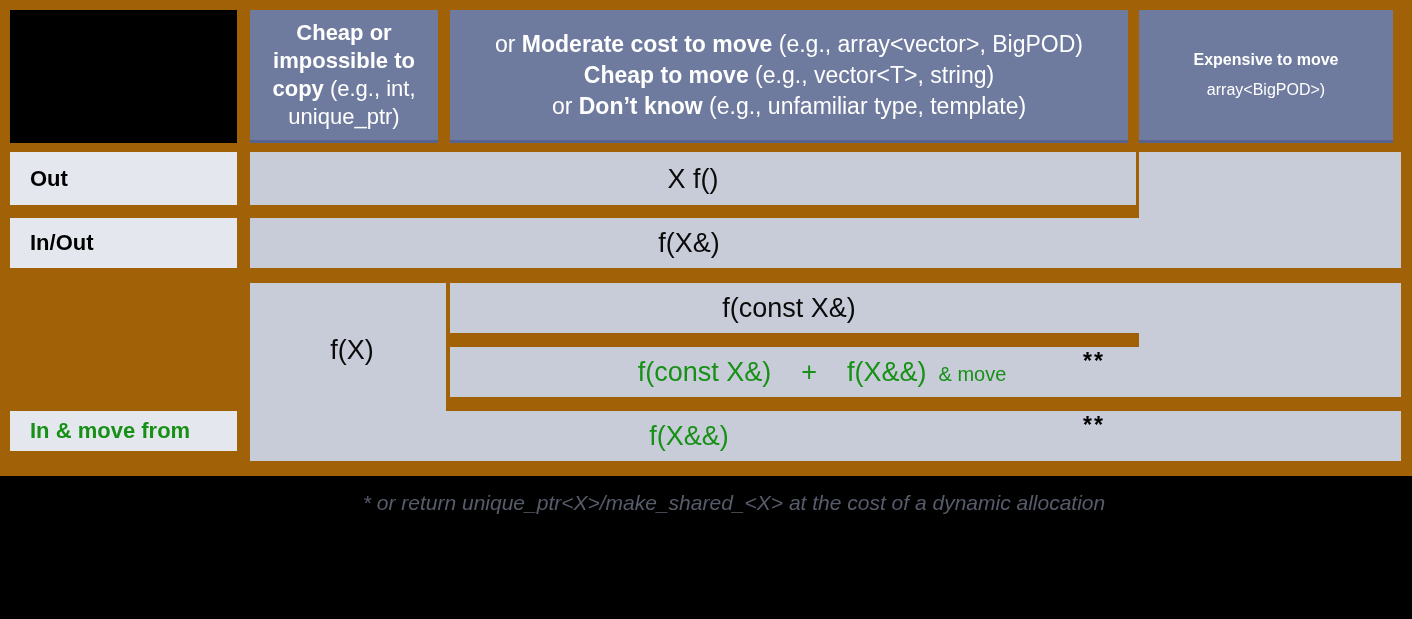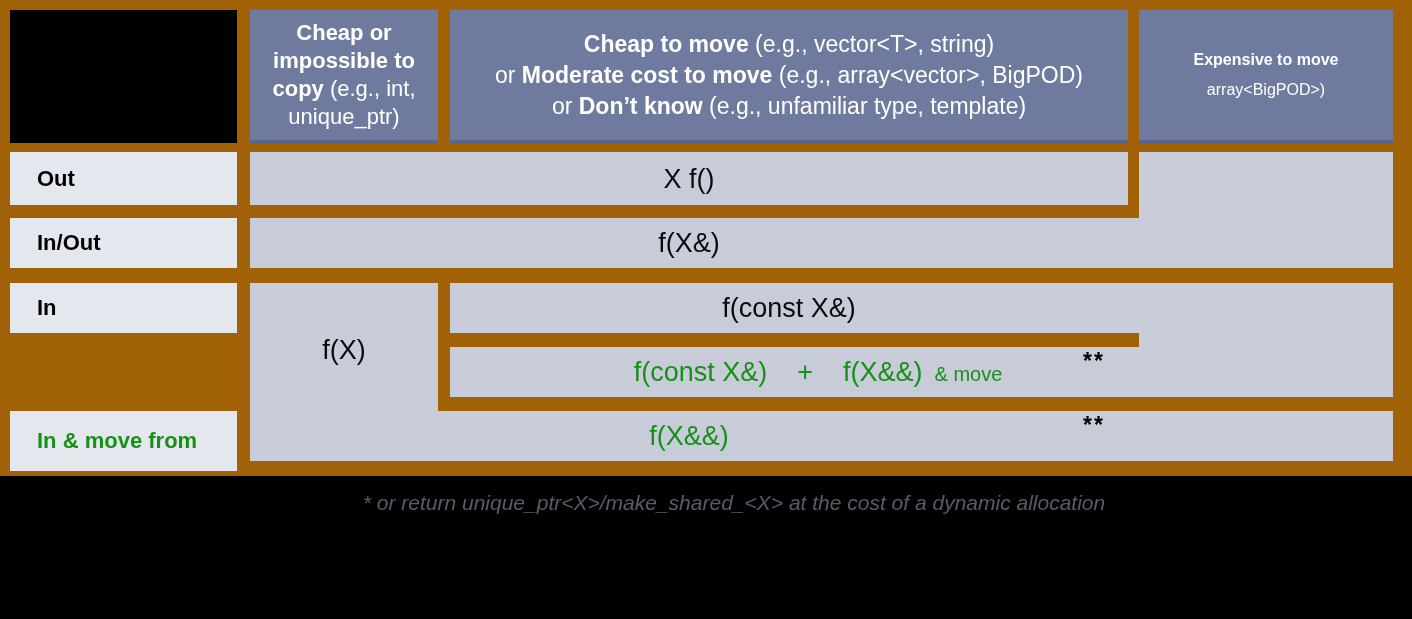--- a/index.html
+++ b/index.html
@@ -13,29 +13,29 @@
     color:#fff;display:flex;flex-direction:column;justify-content:center;
     text-align:center;box-sizing:border-box;
     border-bottom:3px solid var(--header_border);
   }
   .hdr1{left:250px;width:188px;font-size:22px;line-height:28px;padding:0 6px;}
   .hdr2{left:450px;width:678px;font-size:23px;line-height:31px;}
   .hdr3{left:1139px;width:254px;font-size:16px;line-height:30px;}
   .hdr b{font-weight:700;}
   .rowlabel{
     position:absolute;left:10px;width:227px;background:var(--label_bg);
-    display:flex;align-items:center;padding-left:27px;box-sizing:border-box;
+    display:flex;align-items:center;padding-left:20px;box-sizing:border-box;
     font-weight:700;font-size:22px;color:#000;
   }
   .rl-out{top:152px;height:53px;}
   .rl-inout{top:218px;height:50px;}
   .rl-in{top:283px;height:50px;}
   .rl-retain{top:347px;height:50px;}
-  .rl-move{top:411px;height:60px;color:var(--accent_green);}
-  .cell{position:absolute;background:var(--cell_bg);font-size:27px;color:#0a0a0a;}
+  .rl-move{top:411px;height:40px;color:var(--accent_green);}
+  .cell{position:absolute;background:var(--cell_bg);font-size:27px;color:#0a0a0a;padding-left:8px;}
   .c-out{left:250px;top:152px;width:878px;height:53px;}
   .c-inout-ext{left:1139px;top:152px;width:254px;height:116px;}
   .c-inout{left:250px;top:218px;width:1143px;height:50px;}
   .c-fx{left:250px;top:283px;width:188px;height:135px;display:flex;align-items:center;justify-content:center;}
   .c-in{left:450px;top:283px;width:943px;height:50px;}
   .c-in-ext{left:1139px;top:283px;width:254px;height:114px;}
   .c-retain{left:450px;top:347px;width:736px;height:50px;}
   .c-move{left:250px;top:411px;width:1143px;height:50px;}
   .ctext{position:absolute;top:50%;transform:translateY(-50%);text-align:center;white-space:nowrap;}
   .g{color:var(--accent_green);}
@@ -58,33 +58,32 @@
 
 <div class="stage">
 
   <div class="black-box"></div>
 
   <div class="hdr hdr1">
     <div><b>Cheap or impossible to copy</b><span> (e.g., int, unique_ptr)</span></div>
   </div>
 
   <div class="hdr hdr2">
+    <div><span>or </span><b>Moderate cost to move</b><span> (e.g., array&lt;vector&gt;, BigPOD)</span></div>
     <div><b>Cheap to move</b><span> (e.g., vector&lt;T&gt;, string)</span></div>
-    <div><span>or </span><b>Moderate cost to move</b><span> (e.g., array&lt;vector&gt;, BigPOD)</span></div>
     <div><span>or </span><b>Don’t know</b><span> (e.g., unfamiliar type, template)</span></div>
   </div>
 
   <div class="hdr hdr3">
     <div><b>Expensive to move</b></div>
     <div><span>array&lt;BigPOD&gt;)</span></div>
   </div>
 
   <div class="rowlabel rl-out">Out</div>
   <div class="rowlabel rl-inout">In/Out</div>
-  <div class="rowlabel rl-in">In</div>
   <div class="rowlabel rl-move">In &amp; move from</div>
 
   <div class="cell c-out">
     <span class="ctext" style="left:0;width:100%;">X f()</span>
   </div>
 
   <div class="cell c-inout-ext"></div>
 
   <div class="cell c-inout">
     <span class="ctext" style="left:0;width:878px;">f(X&amp;)</span>

